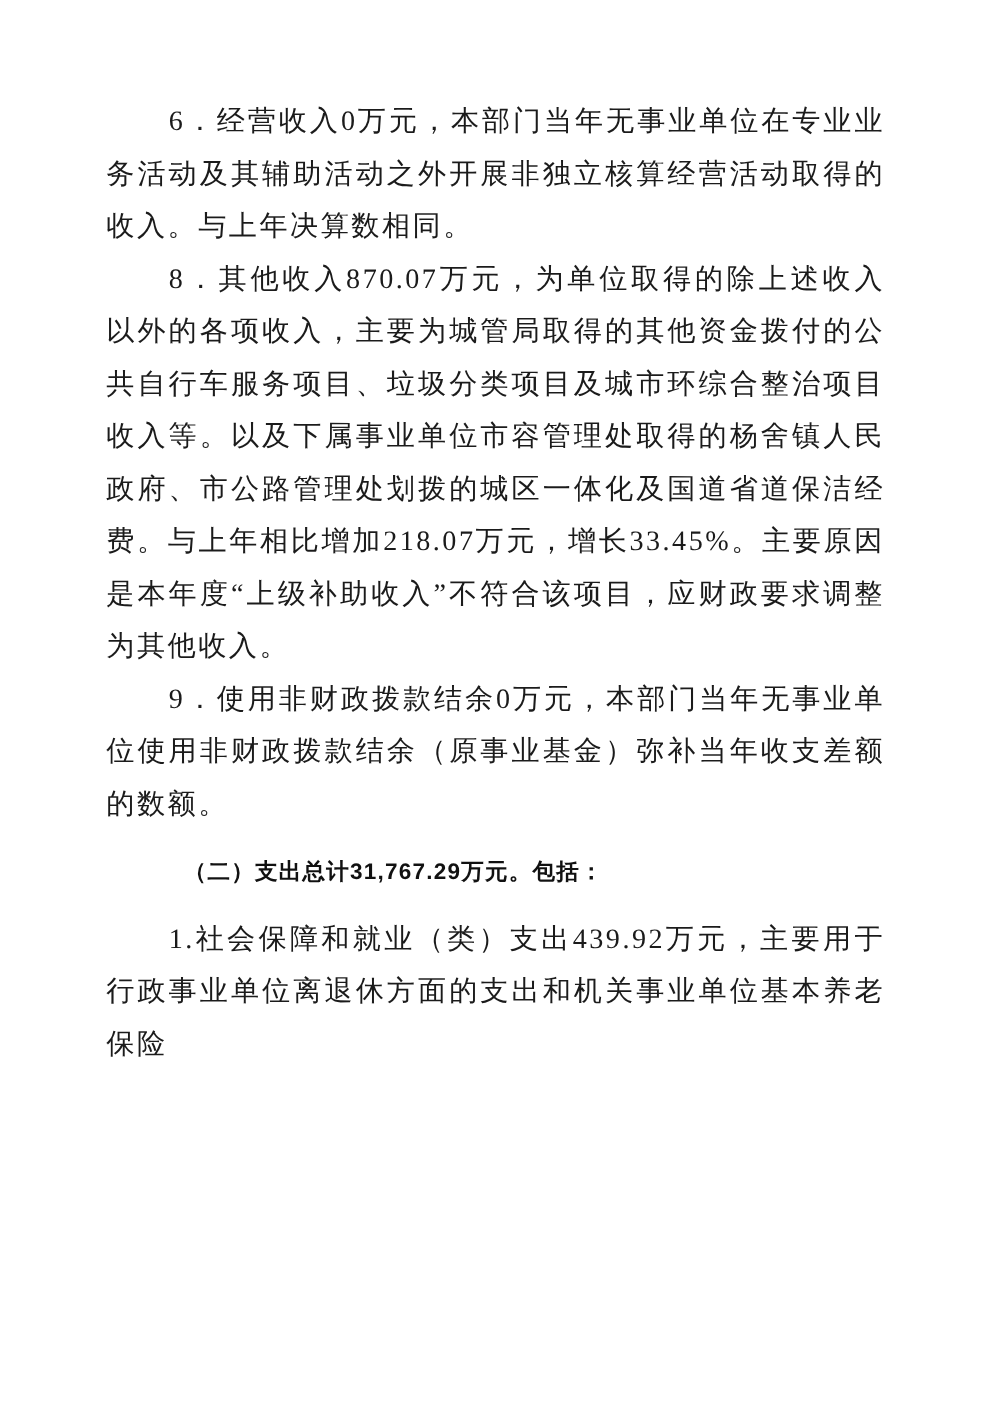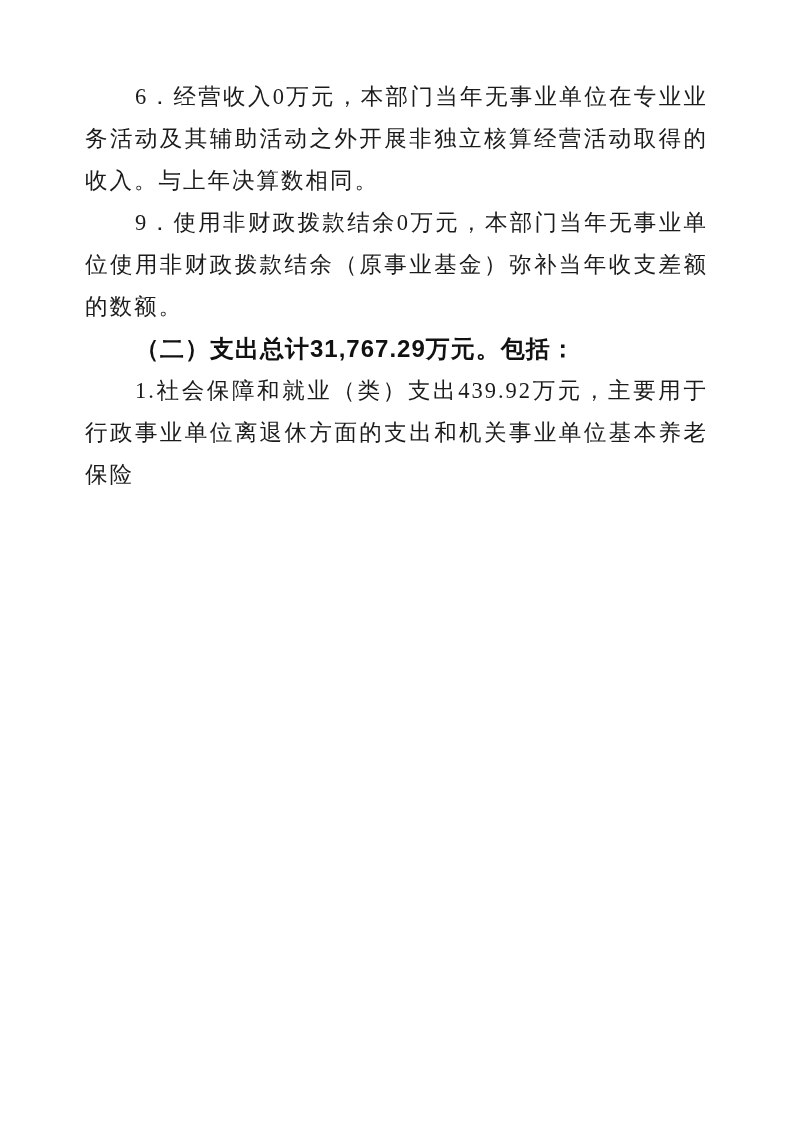--- a/index.html
+++ b/index.html
@@ -26,24 +26,24 @@
     font-size: 22.5px;
     line-height: 42px;
     letter-spacing: 2px;
     color: #1b1b1b;
     text-align: justify;
     text-justify: inter-character;
     text-indent: 50px;
     word-break: break-all;
   }
   .heading-para {
-    margin: 0;
+    margin: 12px;
     font-family: "Liberation Sans", "DejaVu Sans", sans-serif;
     font-weight: bold;
-    font-size: 24px;
+    font-size: 18px;
     line-height: 42px;
     letter-spacing: 1px;
     color: #111111;
     text-indent: 50px;
   }
   .footer {
     position: absolute;
     left: 0;
     right: 0;
     top: 1150px;
@@ -55,20 +55,21 @@
     letter-spacing: 1px;
     color: #8c8c8c;
   }
 </style>
 </head>
 <body>
 
 <div class="page">
   <div class="content">
     <p class="body-para">6．经营收入0万元，本部门当年无事业单位在专业业务活动及其辅助活动之外开展非独立核算经营活动取得的收入。与上年决算数相同。</p>
+    <p class="body-para">8．其他收入870.07万元，为单位取得的除上述收入以外的各项收入，主要为城管局取得的其他资金拨付的公共自行车服务项目、垃圾分类项目及城市环综合整治项目收入等。以及下属事业单位市容管理处取得的杨舍镇人民政府、市公路管理处划拨的城区一体化及国道省道保洁经费。与上年相比增加218.07万元，增长33.45%。主要原因是本年度“上级补助收入”不符合该项目，应财政要求调整为其他收入。</p>
     <p class="body-para">9．使用非财政拨款结余0万元，本部门当年无事业单位使用非财政拨款结余（原事业基金）弥补当年收支差额的数额。</p>
     <p class="heading-para">（二）支出总计31,767.29万元。包括：</p>
     <p class="body-para">1.社会保障和就业（类）支出439.92万元，主要用于行政事业单位离退休方面的支出和机关事业单位基本养老保险</p>
   </div>
 
   <div class="footer">
     <span class="page-number">-33-</span>
   </div>
 </div>
 

